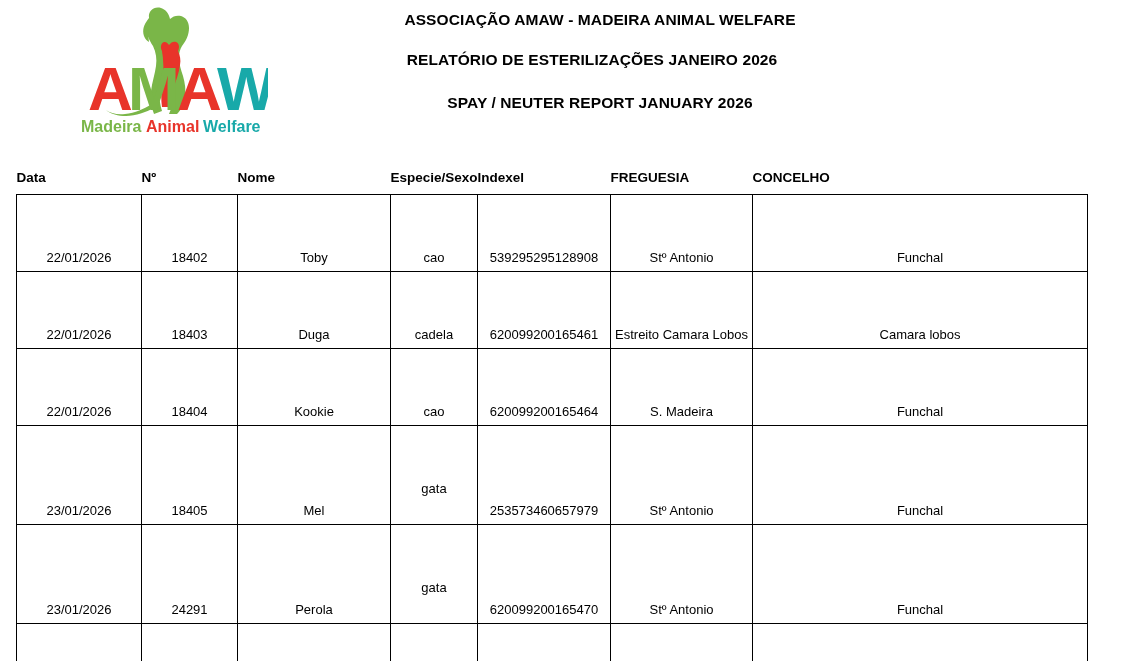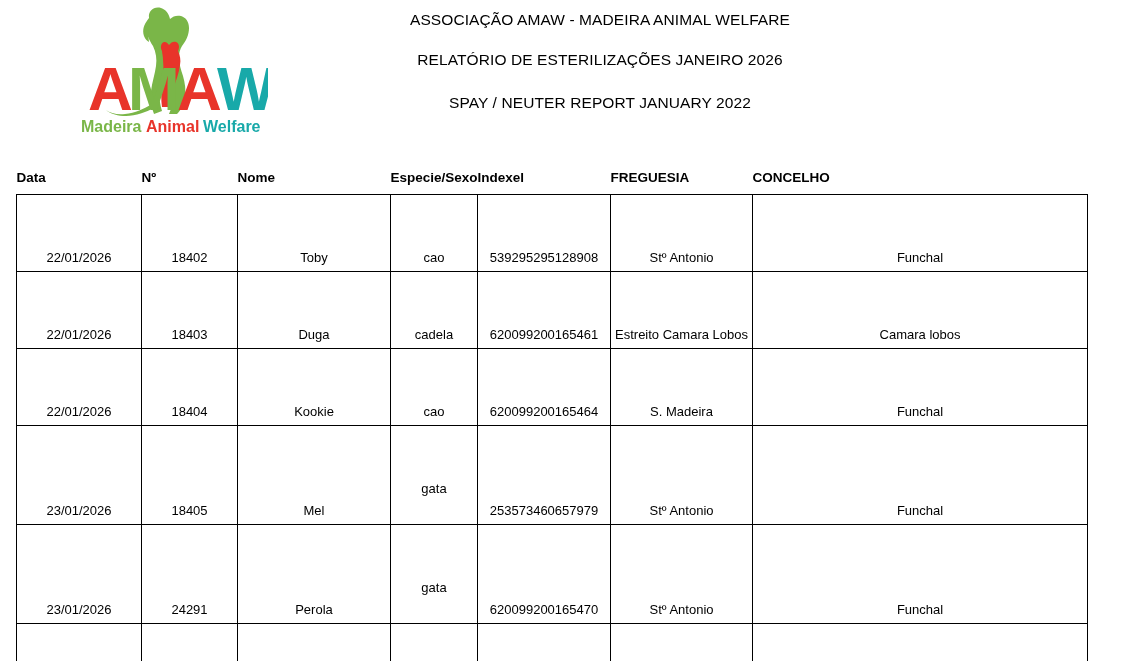--- a/index.html
+++ b/index.html
@@ -26,27 +26,27 @@
   }
   #logo svg { display: block; }
 
   
   .doc-title {
     position: absolute;
     left: 300px;
     width: 600px;
     text-align: center;
     font-family: "Liberation Sans", sans-serif;
-    font-weight: normal;
+    font-weight: bold;
     font-size: 15.5px;
     letter-spacing: 0.1px;
     white-space: nowrap;
   }
   #title-1 { top: 11px;  left: 290px; width: 620px; }
-  #title-2 { top: 51px;  left: 290px; width: 620px; }
+  #title-2 { top: 51px;  left: 282px; width: 620px; }
   #title-3 { top: 94px;  left: 290px; width: 620px; }
 
   
   #table-wrap {
     position: absolute;
     left: 0;
     top: 170px;
     width: 1123px;
   }
   table.report {
@@ -136,21 +136,21 @@
     <g>
       <text x="5" y="128" font-family="Liberation Sans, sans-serif" font-size="16" font-weight="bold" fill="#7ab648">Madeira</text>
       <text x="70" y="128" font-family="Liberation Sans, sans-serif" font-size="16" font-weight="bold" fill="#e8342a">Animal</text>
       <text x="127" y="128" font-family="Liberation Sans, sans-serif" font-size="16" font-weight="bold" fill="#18a9a9">Welfare</text>
     </g>
   </svg>
 </div>
 
 <div class="doc-title" id="title-1">ASSOCIAÇÃO AMAW - MADEIRA ANIMAL WELFARE</div>
 <div class="doc-title" id="title-2">RELATÓRIO DE ESTERILIZAÇÕES JANEIRO 2026</div>
-<div class="doc-title" id="title-3">SPAY / NEUTER REPORT JANUARY 2022</div>
+<div class="doc-title" id="title-3">SPAY / NEUTER REPORT JANUARY 2026</div>
 
 <div id="table-wrap">
   <table class="report">
     <colgroup>
       <col class="c-data">
         <col class="c-num">
         <col class="c-nome">
         <col class="c-especie">
       <col class="c-indexel">
         <col class="c-freguesia">

